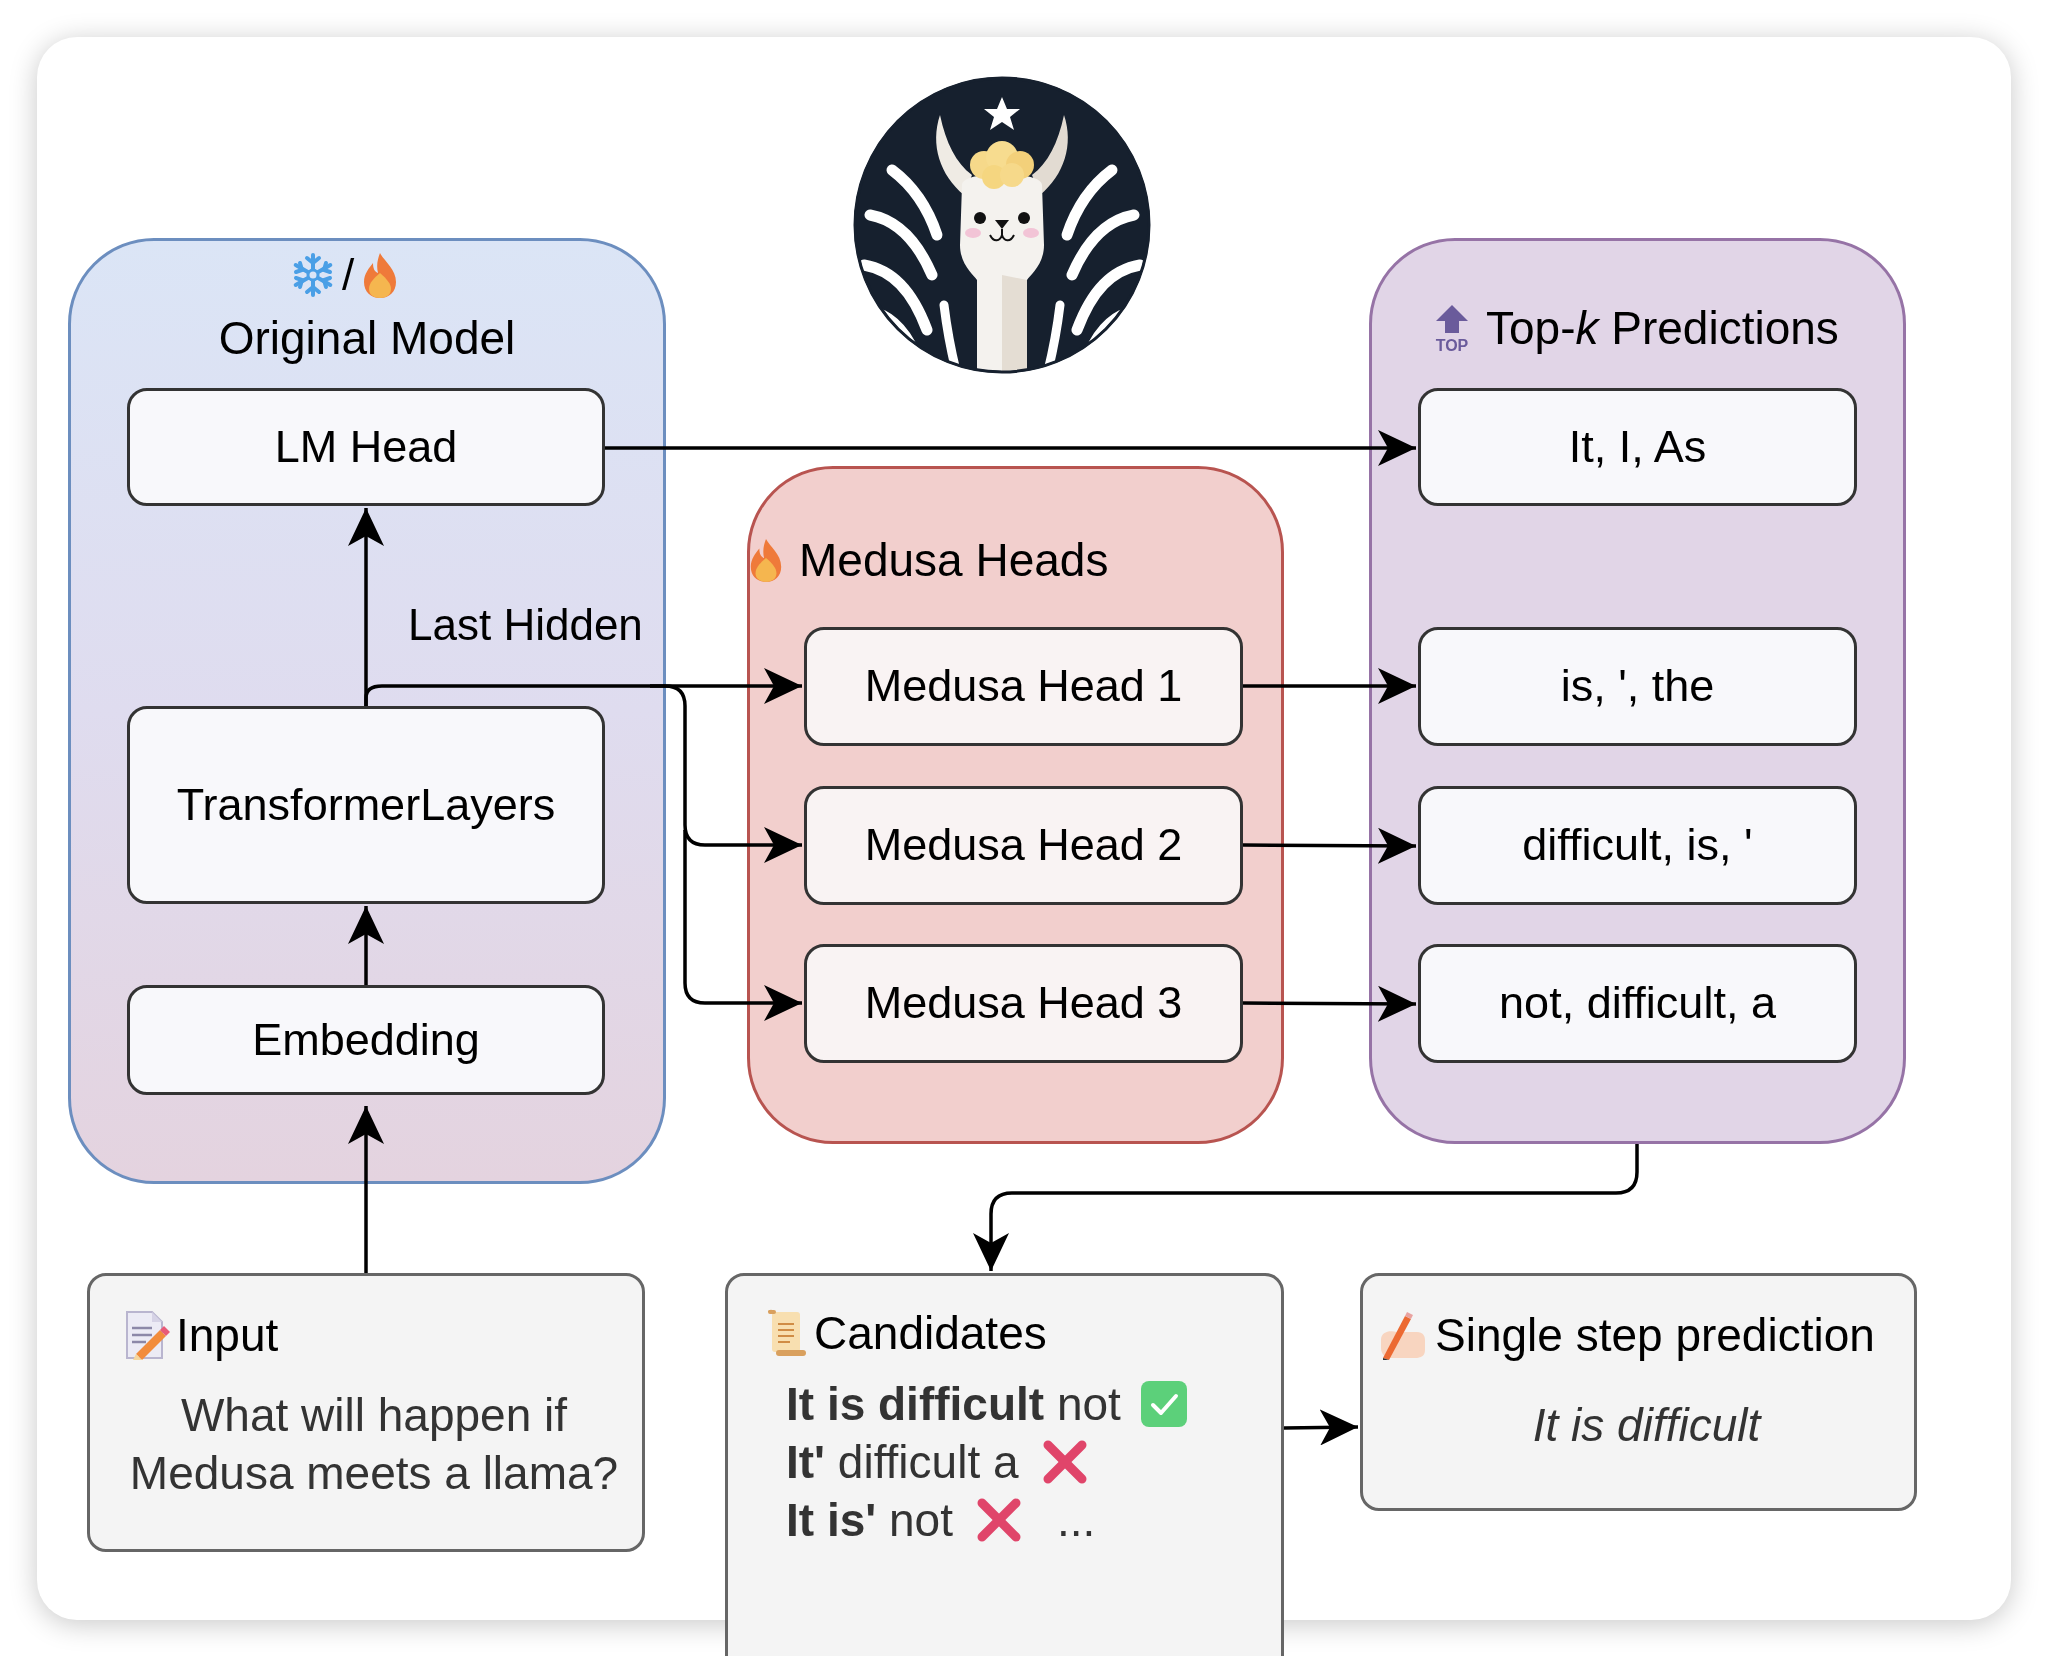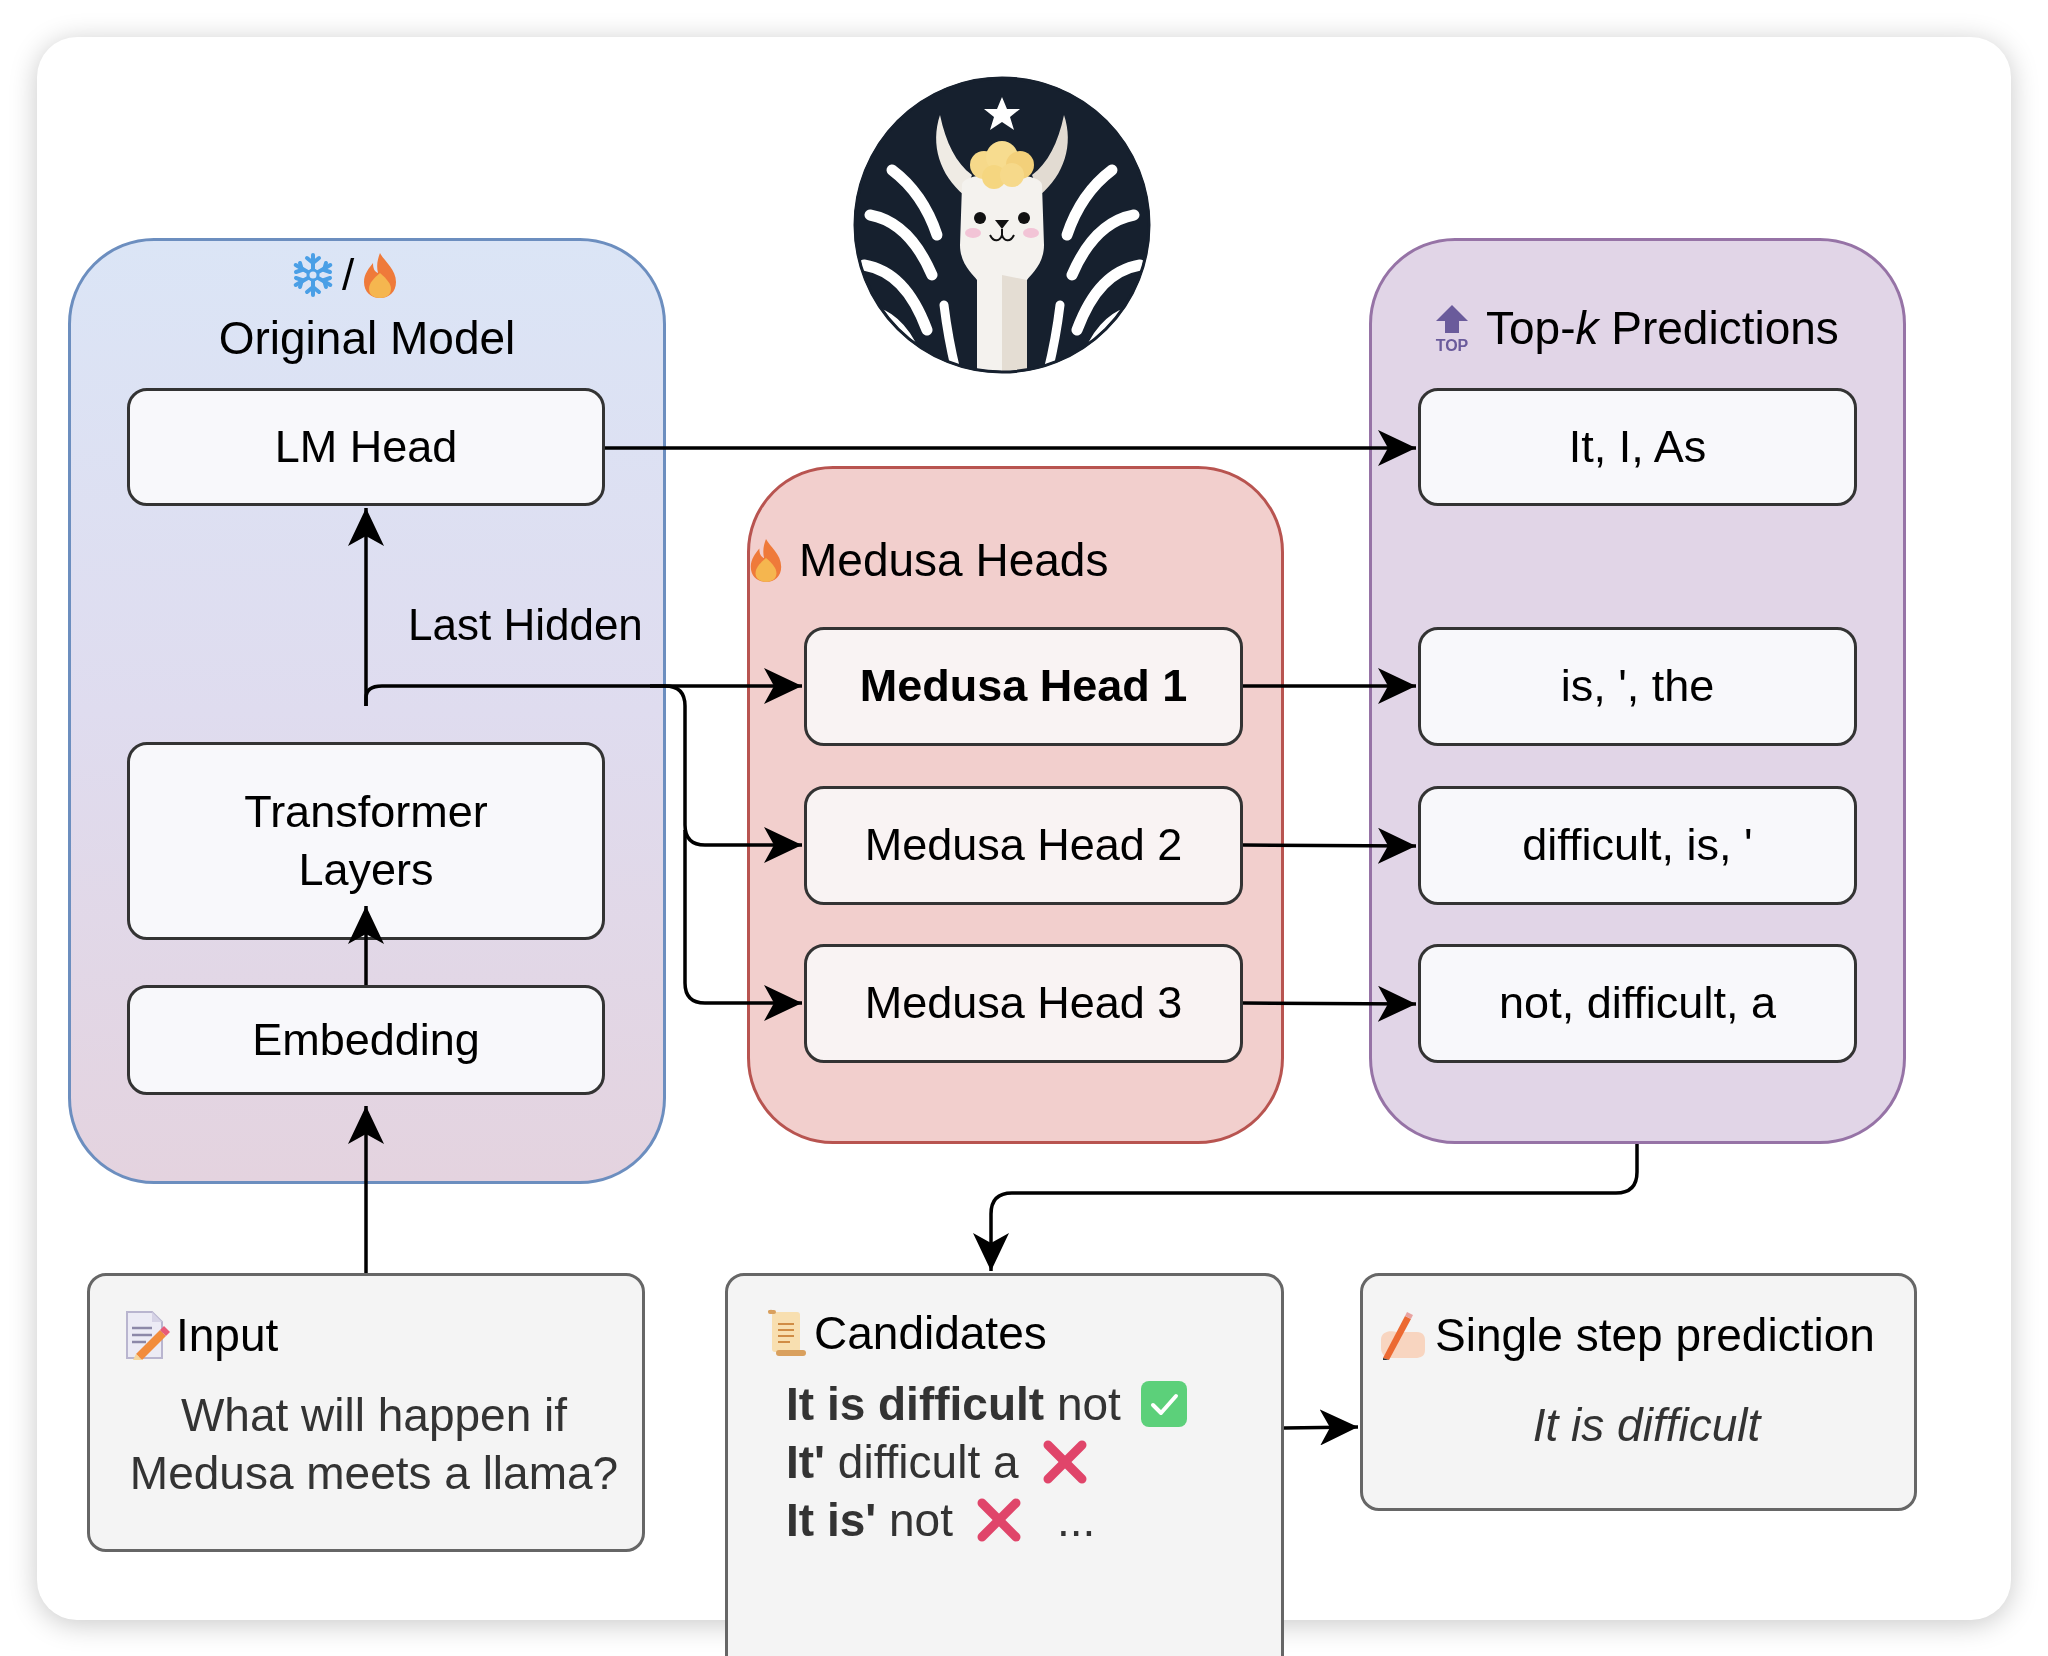--- a/index.html
+++ b/index.html
@@ -55,38 +55,38 @@
   <svg class="ico" width="40" height="48" viewBox="0 0 40 48">
     <path d="M20 2 C24 10 36 18 36 31 C36 41 29 47 20 47 C11 47 4 41 4 31 C4 23 9 17 13 12 C13 18 15 21 18 22 C16 14 18 7 20 2Z" fill="#ef7a3a"></path>
     <path d="M20 22 C27 28 31 33 31 38 C31 44 26 47 20 47 C14 47 9 44 9 38 C9 32 14 27 20 22Z" fill="#f5b64f"></path>
   </svg>
 </div>
 <div class="title" style="left:68px; width:598px; justify-content:center; top:310px; height:56px;">Original Model</div>
 
 <div class="box light" style="left:127px; top:388px; width:478px; height:118px;">
   <span>LM Head</span>
 </div>
-<div class="box light" style="left:127px; top:706px; width:478px; height:198px; flex-direction:column;margin-top:36px;">
+<div class="box light" style="left:127px; top:706px; width:478px; height:198px; flex-direction:row;">
   <span>Transformer</span>
   <span>Layers</span>
 </div>
 <div class="box light" style="left:127px; top:985px; width:478px; height:110px;">
   <span>Embedding</span>
 </div>
 <div class="label" style="left:408px; top:600px;">Last Hidden</div>
 
 <div class="group g-medusa"></div>
 <div class="title" style="left:747px; width:537px; top:532px; height:56px;">
   <svg class="ico" width="38" height="48" viewBox="0 0 40 48" style="margin-right:14px;">
     <path d="M20 2 C24 10 36 18 36 31 C36 41 29 47 20 47 C11 47 4 41 4 31 C4 23 9 17 13 12 C13 18 15 21 18 22 C16 14 18 7 20 2Z" fill="#ef7a3a"></path>
     <path d="M20 22 C27 28 31 33 31 38 C31 44 26 47 20 47 C14 47 9 44 9 38 C9 32 14 27 20 22Z" fill="#f5b64f"></path>
   </svg>
   <span>Medusa Heads</span>
 </div>
-<div class="box pink" style="left:804px; top:627px; width:439px; height:119px;font-weight:bold;">
+<div class="box pink" style="left:804px; top:627px; width:439px; height:119px;">
   <span>Medusa Head 1</span>
 </div>
 <div class="box pink" style="left:804px; top:786px; width:439px; height:119px;">
   <span>Medusa Head 2</span>
 </div>
 <div class="box pink" style="left:804px; top:944px; width:439px; height:119px;">
   <span>Medusa Head 3</span>
 </div>
 
 <div class="group g-topk"></div>

